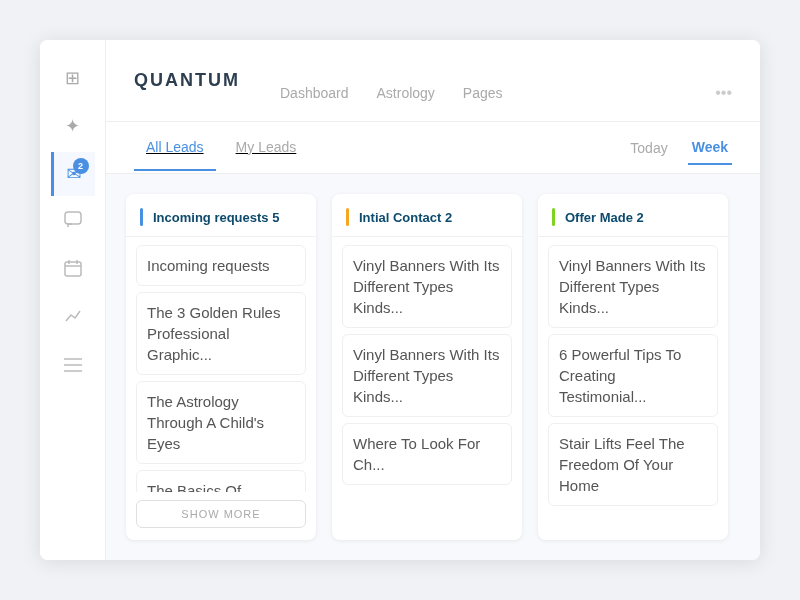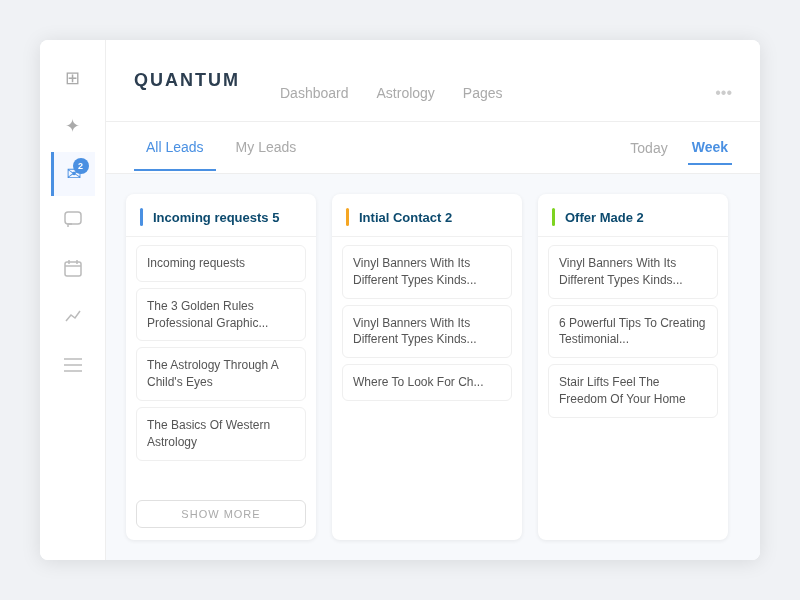--- a/index.html
+++ b/index.html
@@ -114,20 +114,21 @@
       align-items: center;
       padding: 0 28px;
       height: 52px;
       border-bottom: 1px solid #eee;
       background: #fff;
     }
     .lead-tabs {
       display: flex;
       gap: 0;
       flex: 1;
+      text-decoration: underline;
     }
     .lead-tab {
       font-size: 14px;
       font-weight: 500;
       color: #aaa;
       cursor: pointer;
       padding: 14px 12px;
       border-bottom: 2px solid transparent;
       margin-right: 8px;
     }
@@ -193,21 +194,21 @@
       display: flex;
       flex-direction: column;
       gap: 6px;
       overflow-y: auto;
     }
     .card {
       background: #fff;
       border: 1px solid #efefef;
       border-radius: 6px;
       padding: 9px 10px;
-      font-size: 12px;
+      font-size: 15px;
       color: #555;
       line-height: 1.4;
       cursor: pointer;
     }
     .show-more-btn {
       margin: 8px 10px 12px;
       background: none;
       border: 1px solid #e0e0e0;
       border-radius: 6px;
       padding: 7px;

